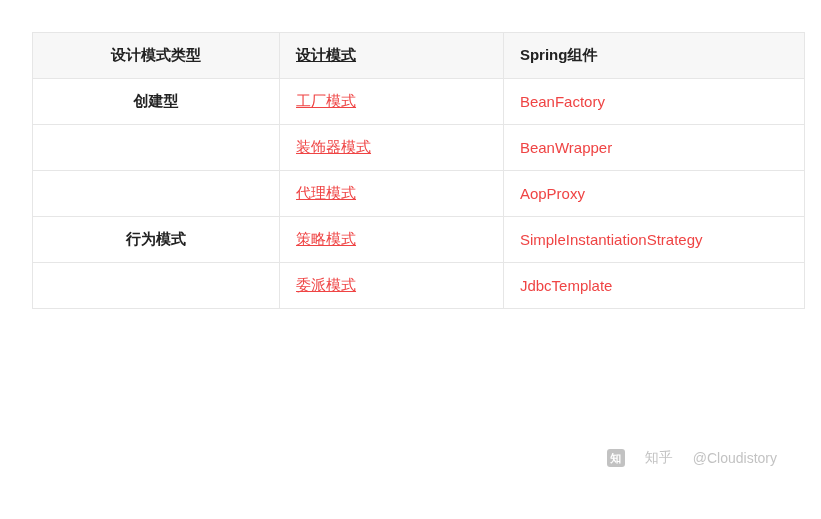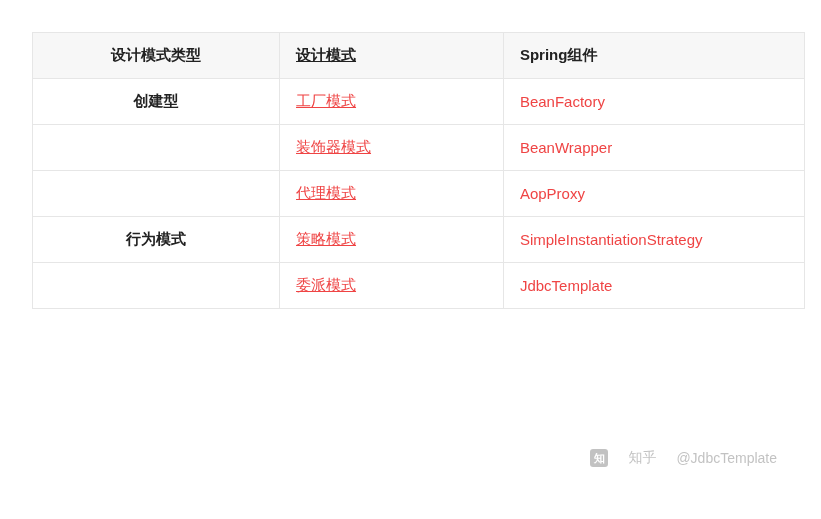--- a/index.html
+++ b/index.html
@@ -107,14 +107,14 @@
         <td class="col1 empty"></td>
         <td class="col2">委派模式</td>
         <td class="col3">JdbcTemplate</td>
       </tr>
     </tbody>
 </table>
 
 <div class="watermark">
   <span class="zhihu-icon">知</span>
   <span>知乎</span>
-  <span>@JdbcTemplate</span>
+  <span>@Cloudistory</span>
 </div>
 
 </body></html>

